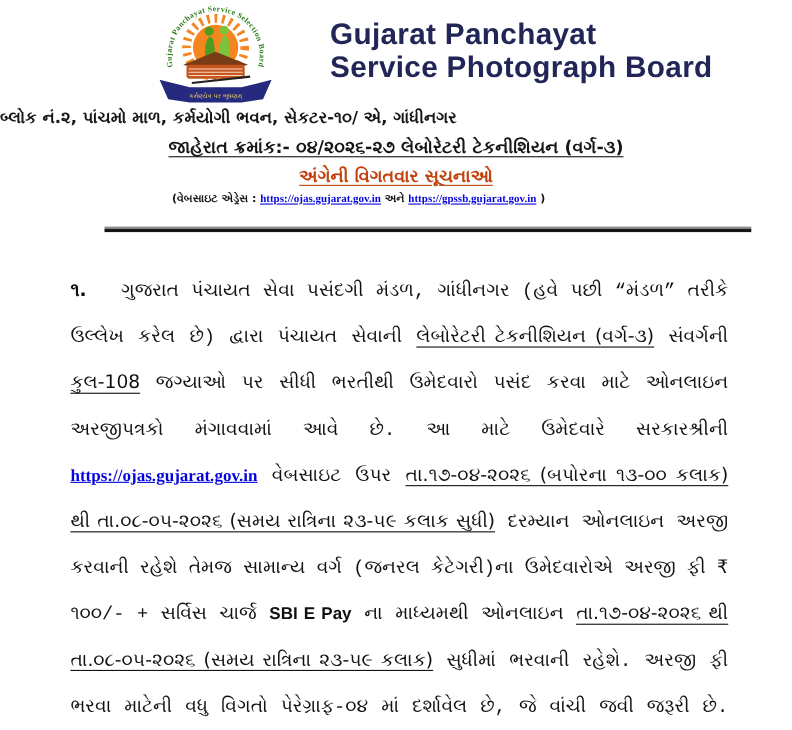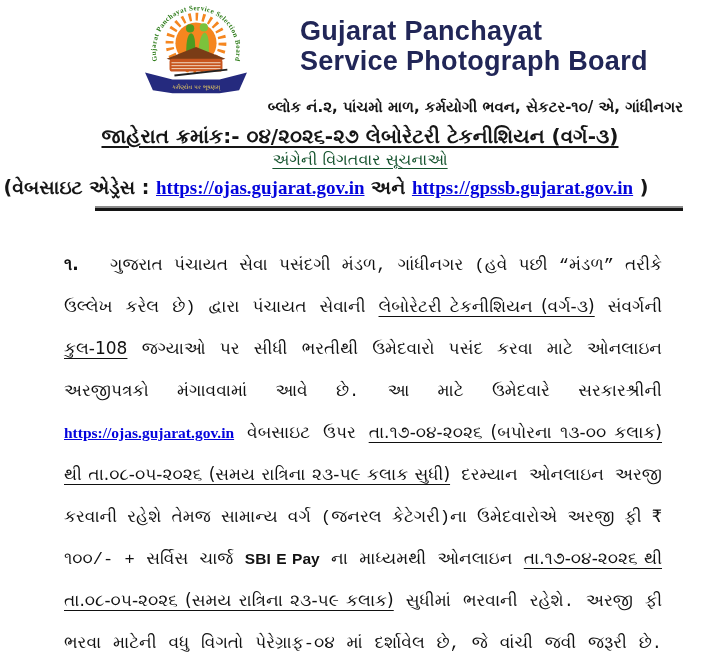--- a/index.html
+++ b/index.html
@@ -24,35 +24,35 @@
     font-family:"Liberation Sans",sans-serif;
     font-weight:800;
     font-size:27px;
     line-height:30px;
     letter-spacing:0.3px;
     color:#212657;
   }
   
   .address{
     position:absolute; top:98px; left:0; width:683px;
-    text-align:right; font-size:15px; font-weight:700; color:#161616;
+    text-align:left; font-size:15px; font-weight:700; color:#161616;
   }
   .advt{
     position:absolute; top:124px; left:0; width:720px;
-    text-align:center; font-size:20px; font-weight:700; color:#161616;
+    text-align:center; font-size:16px; font-weight:700; color:#161616;
     text-decoration:underline; text-underline-offset:3px;
   }
   .subtitle{
     position:absolute; top:150px; left:0; width:720px;
-    text-align:center; font-size:16px; font-weight:400; color:#14532d;
+    text-align:center; font-size:16px; font-weight:700; color:#c2410c;
     text-decoration:underline; text-underline-offset:3px;
   }
   .website-line{
     position:absolute; top:176px; left:0; width:652px;
-    text-align:center; font-size:19px; font-weight:700; color:#161616;
+    text-align:center; font-size:10px; font-weight:700; color:#161616;
   }
   .website-line a{
     color:#0404dd; font-family:"Liberation Serif",serif;
     font-weight:700; text-decoration:underline; cursor:pointer;
   }
   
   .rule{position:absolute; top:206px; left:95px; width:588px;}
   .rule-gray{height:2px; background:#8c8c8c;}
   .rule-black{height:3px; background:#141414;}
   

